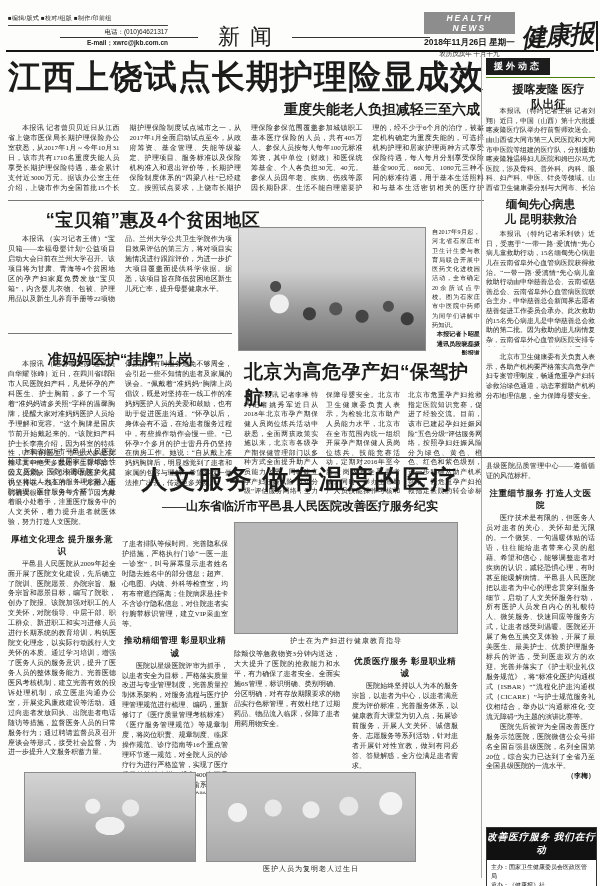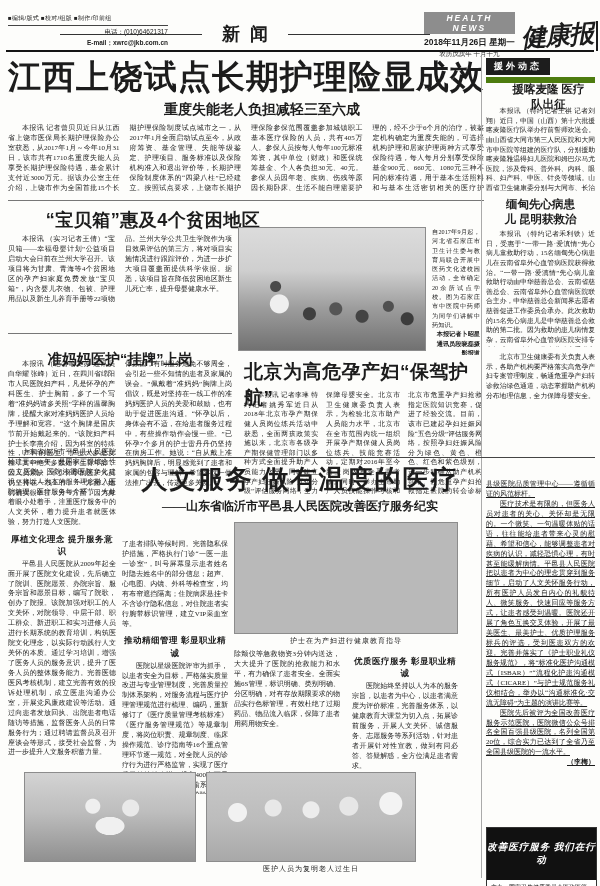--- a/index.html
+++ b/index.html
@@ -10,37 +10,37 @@
   .just{text-align:justify;text-justify:inter-ideograph;}
   .clip{overflow:hidden;}
   p{margin:0;text-indent:2em;}
   
   .credits{left:8px;top:14px;width:160px;font-size:6px;color:#222;}
   .credits .l1{letter-spacing:.3px;border-bottom:.5px solid #444;padding-bottom:2px;}
   .credits .l2,.credits .l3{text-align:right;font-size:6.5px;margin-top:2px;}
   .credits .l3{font-weight:bold;}
   .section-head{left:60px;top:22px;width:370px;display:flex;align-items:center;gap:10px;}
   .section-head .line{flex:1;height:1px;background:#333;}
-  .section-title{font-size:18px;font-weight:700;letter-spacing:10px;padding-left:10px;}
+  .section-title{font-size:22px;font-weight:400;letter-spacing:10px;padding-left:10px;}
   .mast-right{left:424px;top:12px;width:172px;display:flex;align-items:center;}
   .mast-dates{width:96px;text-align:center;}
   .hn-box{display:inline-block;background:#8d8d8d;color:#fff;font-size:8.5px;font-weight:bold;
           letter-spacing:2px;padding:1px 7px;font-style:italic;}
   .mast-date{font-size:8.5px;font-weight:bold;margin-top:2px;white-space:nowrap;}
   .mast-lunar{font-size:6.5px;margin-top:1px;color:#333;}
   .paper-logo{font-size:25px;font-weight:bold;font-style:italic;letter-spacing:-1px;
               transform:rotate(-4deg);margin:0 3px 0 6px;white-space:nowrap;}
   .page-no{font-size:30px;font-weight:900;border-left:2px solid #1c1c1c;padding-left:5px;line-height:1;}
   .mast-rule{left:6px;top:50px;width:588px;height:2px;background:#151515;}
   
   .hrule{background:#777;height:1px;}
   
   .lead-hl{left:8px;top:57px;width:476px;text-align:center;font-size:33px;font-weight:900;
            letter-spacing:1px;line-height:1.2;}
-  .lead-deck{left:24px;top:101px;width:476px;text-align:center;font-size:14px;font-weight:bold;}
+  .lead-deck{left:4px;top:101px;width:476px;text-align:right;font-size:14px;font-weight:bold;}
   .lead-body{left:8px;top:124px;width:476px;height:72px;font-size:7px;line-height:1.42;
              column-count:4;column-gap:10px;}
   
   .bb-hl{left:8px;top:208px;width:290px;text-align:center;font-size:18px;font-weight:900;letter-spacing:.5px;}
   .bb-body{left:8px;top:235px;width:224px;height:96px;font-size:7px;line-height:1.42;column-count:2;column-gap:10px;}
   
   .photo{background:#b9b9b9;box-shadow:0 0 0 1px #8c8c8c inset;}
   .ph-cap{font-size:7px;letter-spacing:1px;text-align:center;color:#222;}
   #photo1{left:238px;top:227px;width:188px;height:124px;
     background:
@@ -76,45 +76,45 @@
       radial-gradient(circle at 88% 35%, #f3f3f3 0 11px, rgba(0,0,0,0) 12px),
       linear-gradient(180deg,#c9c9c9 0%,#bcbcbc 55%,#a8a8a8 100%);}
   
   .zm-hl{left:8px;top:350px;width:224px;text-align:center;font-size:14.5px;font-weight:900;}
   .zm-body{left:8px;top:360px;width:224px;height:144px;font-size:7px;line-height:1.42;column-count:2;column-gap:10px;}
   .bj-hl{left:244px;top:359px;width:238px;text-align:left;font-size:19px;font-weight:700;letter-spacing:.5px;}
   .bj-body{left:244px;top:390px;width:238px;height:114px;font-size:6.8px;line-height:1.42;column-count:3;column-gap:8px;}
   .bj-col4{left:486px;top:352px;width:109px;height:104px;font-size:6.8px;line-height:1.42;}
   
   .rail-line{left:481px;top:56px;width:1px;height:822px;background:#aaa;}
-  .rail-badge-row{left:486px;top:55px;width:109px;border-bottom:6px solid #4d7c0f;padding-bottom:2px;}
+  .rail-badge-row{left:486px;top:55px;width:109px;border-bottom:1px solid #4d7c0f;padding-bottom:2px;}
   .rail-badge{display:inline-block;background:#1d1d1d;color:#fff;font-size:9px;font-weight:bold;
               letter-spacing:3px;padding:2px 8px;}
   .rail-title{position:absolute;width:109px;text-align:center;font-size:11.5px;font-weight:900;line-height:1.3;}
   .rail-title span{display:inline-block;width:76px;}
   .rail-body{position:absolute;width:109px;font-size:6.8px;line-height:1.42;}
   
   .rw-hl{left:130px;top:462px;width:340px;text-align:center;font-size:26px;font-weight:900;letter-spacing:2px;}
   .rw-sub{left:110px;top:498px;width:380px;text-align:center;font-size:12px;font-weight:bold;}
   .rw-col{position:absolute;font-size:7px;line-height:1.42;}
   .rw-col h4{margin:5px 0 3px;font-size:8.5px;text-align:center;letter-spacing:.5px;
              font-family:"Liberation Sans","DejaVu Sans",sans-serif;}
   #rw-c1{left:8px;top:448px;width:108px;height:308px;}
   #rw-c2{left:122px;top:540px;width:106px;height:254px;}
   #rw-c3{left:234px;top:650px;width:106px;height:120px;}
   #rw-c4{left:352px;top:650px;width:106px;height:120px;}
-  #rw-c6{left:486px;top:480px;width:109px;height:360px;text-decoration:underline;}
+  #rw-c6{left:486px;top:462px;width:109px;height:360px;}
   .rw-cap{left:234px;top:636px;width:224px;}
   .byline{display:block;text-align:right;text-indent:0;font-weight:bold;}
   .bp-cap1{left:24px;top:864px;width:172px;margin-top:32px;}
   .bp-cap2{left:206px;top:864px;width:210px;}
   
   .action-box{left:486px;top:827px;width:109px;border:1px solid #333;background:#fff;}
   .action-head{background:#111;color:#fff;text-align:center;font-size:9.5px;font-weight:bold;
-               font-style:italic;letter-spacing:1px;padding:13px 0;}
+               font-style:italic;letter-spacing:1px;padding:3px 0;}
   .action-body{font-size:6px;line-height:1.5;padding:3px 4px;color:#111;}
   .action-body div{text-indent:0;}
 </style>
 </head>
 <body>
 
 <div id="page">
 
   <div class="abs credits sans">
     <div class="l1">■编辑/版式 ■校对/组版 ■制作/印前组</div>
@@ -216,20 +216,21 @@
   </div>
 
   <div class="rw-col just clip" id="rw-c4">
     <h4>优质医疗服务 彰显职业精诚</h4>
     <p>医院始终坚持以人为本的服务宗旨，以患者为中心，以患者满意度为评价标准，完善服务体系，以健康教育大课堂为切入点，拓展诊前服务，开展人文关怀、诚信服务、志愿服务等系列活动，针对患者开展针对性宣教，做到有问必答、答疑解惑，全方位满足患者需求。</p>
 
   </div>
 
   <div class="rw-col just clip" id="rw-c6">
     <p style="text-indent:0;">县级医院品质管理中心——遵循循证的风范标杆。</p>
+    <h4>注重细节服务 打造人文医院</h4>
     <p>医疗技术是有限的，但医务人员对患者的关心、关怀却是无限的。一个微笑、一句温暖体贴的话语，往往能给患者带来心灵的慰藉、希望和信心，能够调整患者对疾病的认识，减轻恐惧心理，有时甚至能缓解病情。平邑县人民医院把以患者为中心的理念贯穿到服务细节，启动了人文关怀服务行动，所有医护人员发自内心的礼貌待人、微笑服务、快速回应等服务方式，让患者感受到温暖。医院还开展了角色互换交叉体验，开展了最美医生、最美护士、优质护理服务标兵的评选，受到医患双方的欢迎。完善并落实了《护士职业礼仪服务规范》，将“标准化医护沟通模式（ISBAR）”“流程化护患沟通模式（CICARE）”与护士规范服务礼仪相结合，举办以“沟通标准化·交流无障碍”为主题的演讲比赛等。</p>
     <p>医院先后被评为全国改善医疗服务示范医院，医院微信公众号排名全国百强县级医院，名列全国第20位，综合实力已达到了全省乃至全国县级医院的一流水平。</p>
     <span class="byline">（李梅）</span>
   </div>
 
   <div class="abs photo" id="photo3"></div>
   <div class="abs ph-cap bp-cap1">医护人员为患者提供温馨服务</div>
   <div class="abs photo" id="photo4"></div>
   <div class="abs ph-cap bp-cap2">医护人员为复明老人过生日</div>
 

